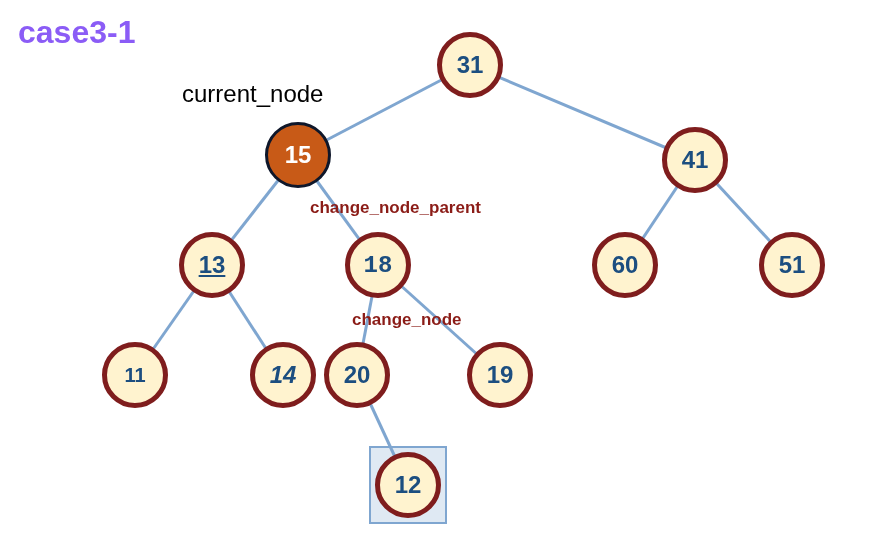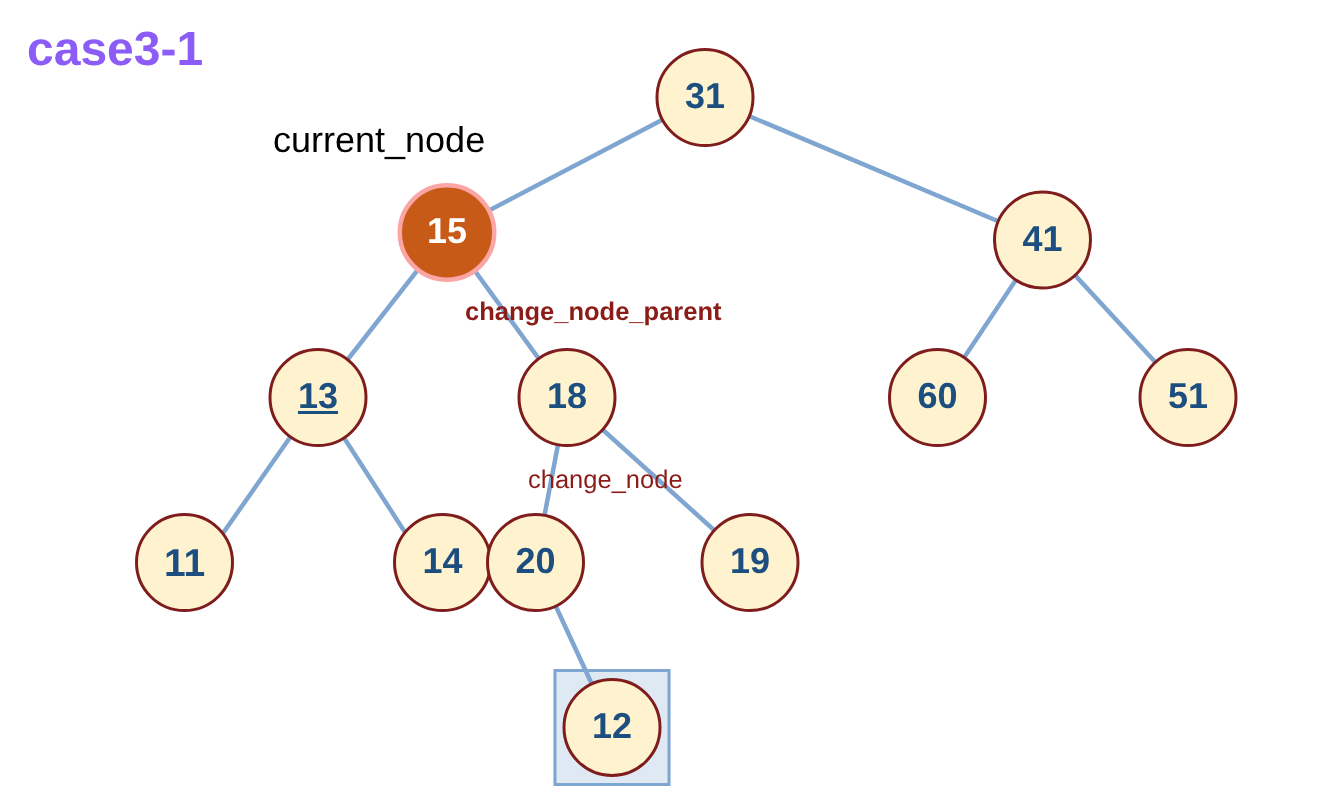--- a/index.html
+++ b/index.html
@@ -1,20 +1,20 @@
 <!DOCTYPE html>
 <html><head>
 <meta charset="utf-8">
 <style>
   html,body{margin:0;padding:0;width:883px;height:533px;font-family:"Helvetica Neue",Arial,sans-serif;background:#fff;overflow:hidden}
   .wrap{position:relative;width:883px;height:533px}
   svg{position:absolute;top:0;left:0}
   .node{position:absolute;border-radius:50%;display:flex;align-items:center;justify-content:center;font-weight:600;box-sizing:border-box}
-  .node.normal{background:#fff3cf;border:2px solid #7f1d1d;color:#1c4e80}
-  .node.highlight{background:#c85a17;border:3px solid #fca5a5;color:#fff}
+  .node.normal{background:#fff3cf;border:5px solid #7f1d1d;color:#1c4e80}
+  .node.highlight{background:#c85a17;border:3px solid #0f172a;color:#fff}
   .lbl{position:absolute;font-weight:500;white-space:nowrap}
   .sel{position:absolute;border:2px solid #7fa6d0;background:rgba(127,166,208,.25);box-sizing:border-box}
 </style>
 </head>
 <body>
 <div class="wrap">
 
 <svg id="edges" width="883" height="533">
       <line x1="470" y1="65" x2="298" y2="155" stroke="#7fa6d0" stroke-width="3"></line>
       <line x1="470" y1="65" x2="695" y2="160" stroke="#7fa6d0" stroke-width="3"></line>
@@ -29,31 +29,31 @@
       <line x1="357" y1="375" x2="408" y2="485" stroke="#7fa6d0" stroke-width="3"></line>
     </svg>
 
 <div class="lbl" style="left:18px;top:14px;font-size:32px;font-weight:700;color:#8b5cf6">case3-1</div>
 
 
 <div class="lbl" style="left:310px;top:198px;font-size:17px;font-weight:700;color:#8b1c17">change_node_parent</div>
 
 <div class="lbl" style="left:182px;top:80px;font-size:24px;color:#000">current_node</div>
 
-<div class="lbl" style="left:352px;top:310px;font-size:17px;font-weight:400;color:#8b1c17">change_node</div>
+<div class="lbl" style="left:352px;top:310px;font-size:17px;font-weight:700;color:#8b1c17">change_node</div>
 
 <div id="nodes-layer">
       <div class="sel" style="left: 369px; top: 446px; width: 78px; height: 78px;"></div>
       <div class="node normal" style="left: 437px; top: 32px; width: 66px; height: 66px; font-size: 24px;">31</div>
       <div class="node highlight" style="left: 265px; top: 122px; width: 66px; height: 66px; font-size: 24px;">15</div>
       <div class="node normal" style="left: 662px; top: 127px; width: 66px; height: 66px; font-size: 24px;">41</div>
       <div class="node normal" style="left: 179px; top: 232px; width: 66px; height: 66px; font-size: 24px; text-decoration: underline;">13</div>
-      <div class="node normal" style="left: 345px; top: 232px; width: 66px; height: 66px; font-size: 24px;">18</div>
+      <div class="node normal" style="left: 345px; top: 232px; width: 66px; height: 66px; font-size: 24px; font-family: Liberation Mono, monospace;">18</div>
       <div class="node normal" style="left: 592px; top: 232px; width: 66px; height: 66px; font-size: 24px;">60</div>
       <div class="node normal" style="left: 759px; top: 232px; width: 66px; height: 66px; font-size: 24px;">51</div>
-      <div class="node normal" style="left: 90px; top: 342px; width: 66px; height: 66px; font-size: 26px;">11</div>
-      <div class="node normal" style="left: 262px; top: 342px; width: 66px; height: 66px; font-size: 24px;">14</div>
+      <div class="node normal" style="left: 102px; top: 342px; width: 66px; height: 66px; font-size: 20px;">11</div>
+      <div class="node normal" style="left: 250px; top: 342px; width: 66px; height: 66px; font-size: 24px; font-style: italic;">14</div>
       <div class="node normal" style="left: 324px; top: 342px; width: 66px; height: 66px; font-size: 24px;">20</div>
       <div class="node normal" style="left: 467px; top: 342px; width: 66px; height: 66px; font-size: 24px;">19</div>
       <div class="node normal" style="left: 375px; top: 452px; width: 66px; height: 66px; font-size: 24px;">12</div>
     </div>
 
 </div>
 
 </body></html>

